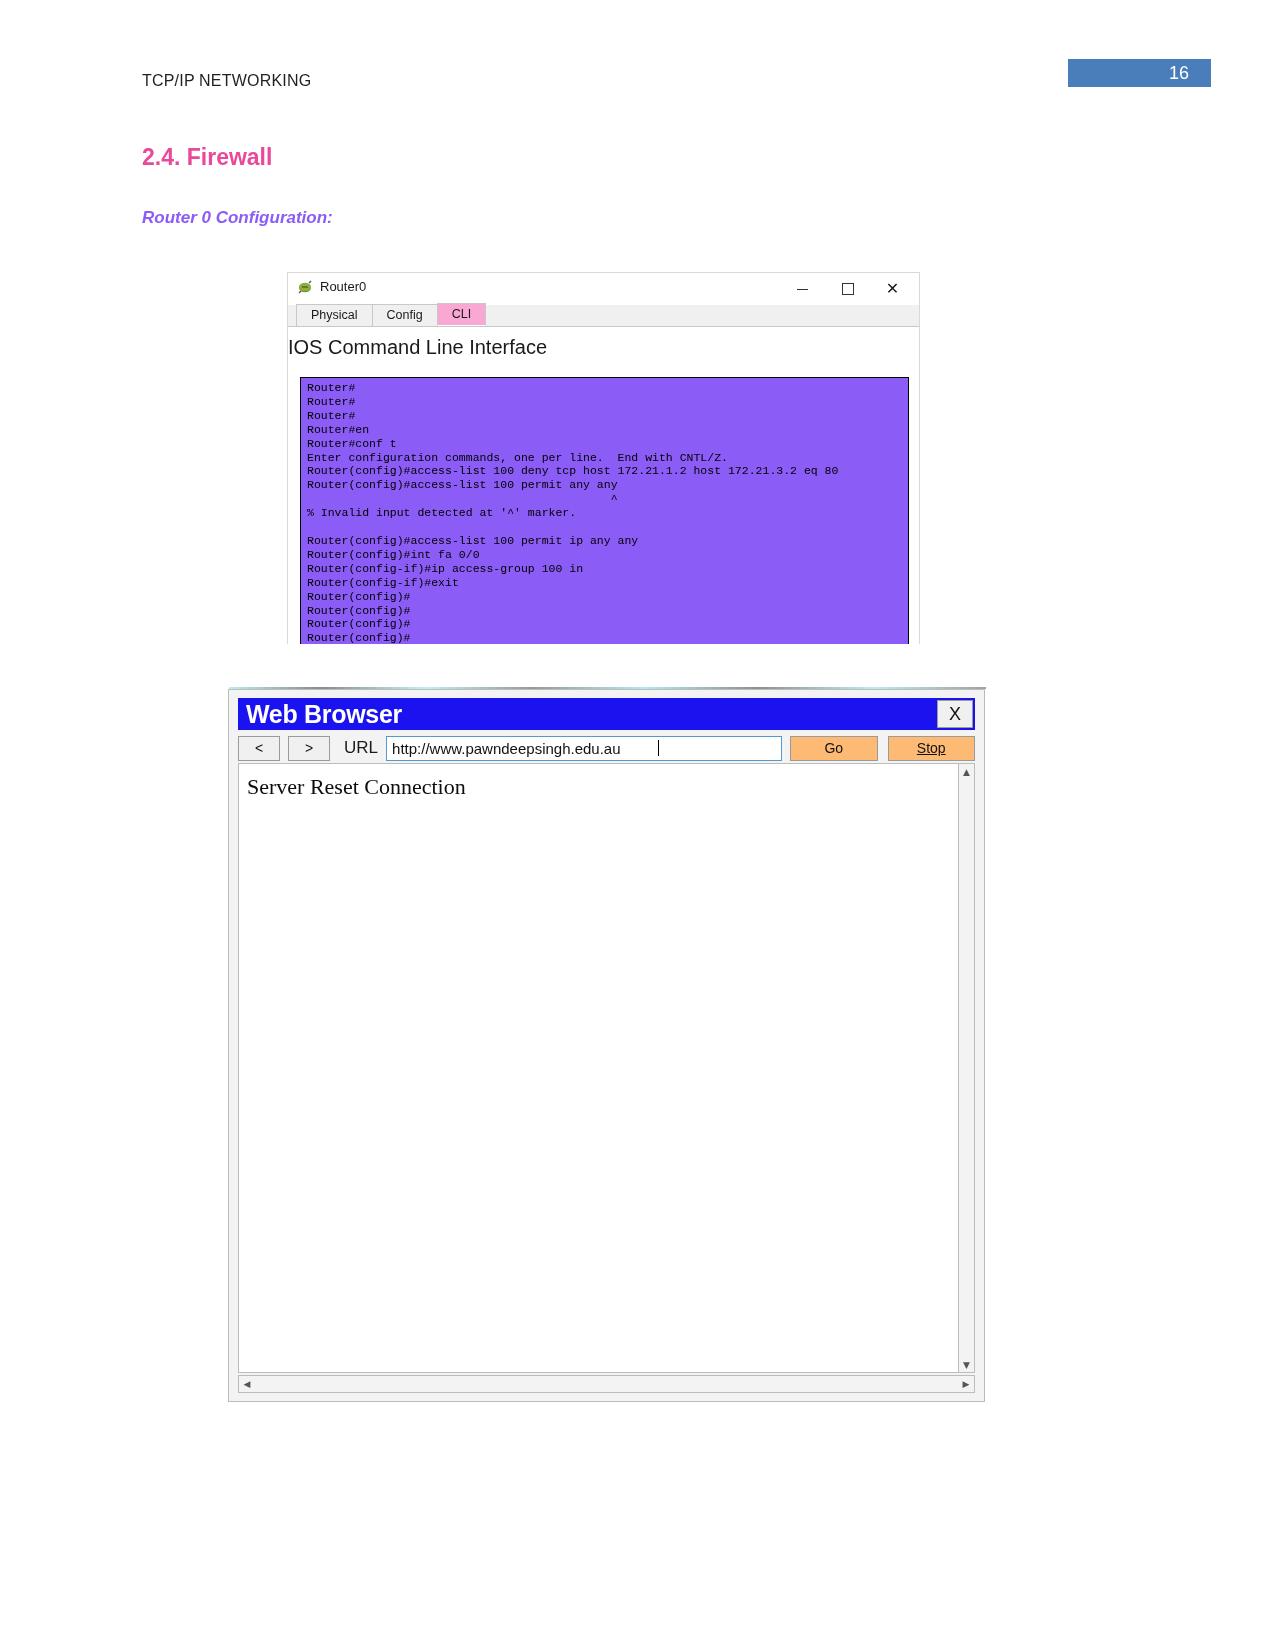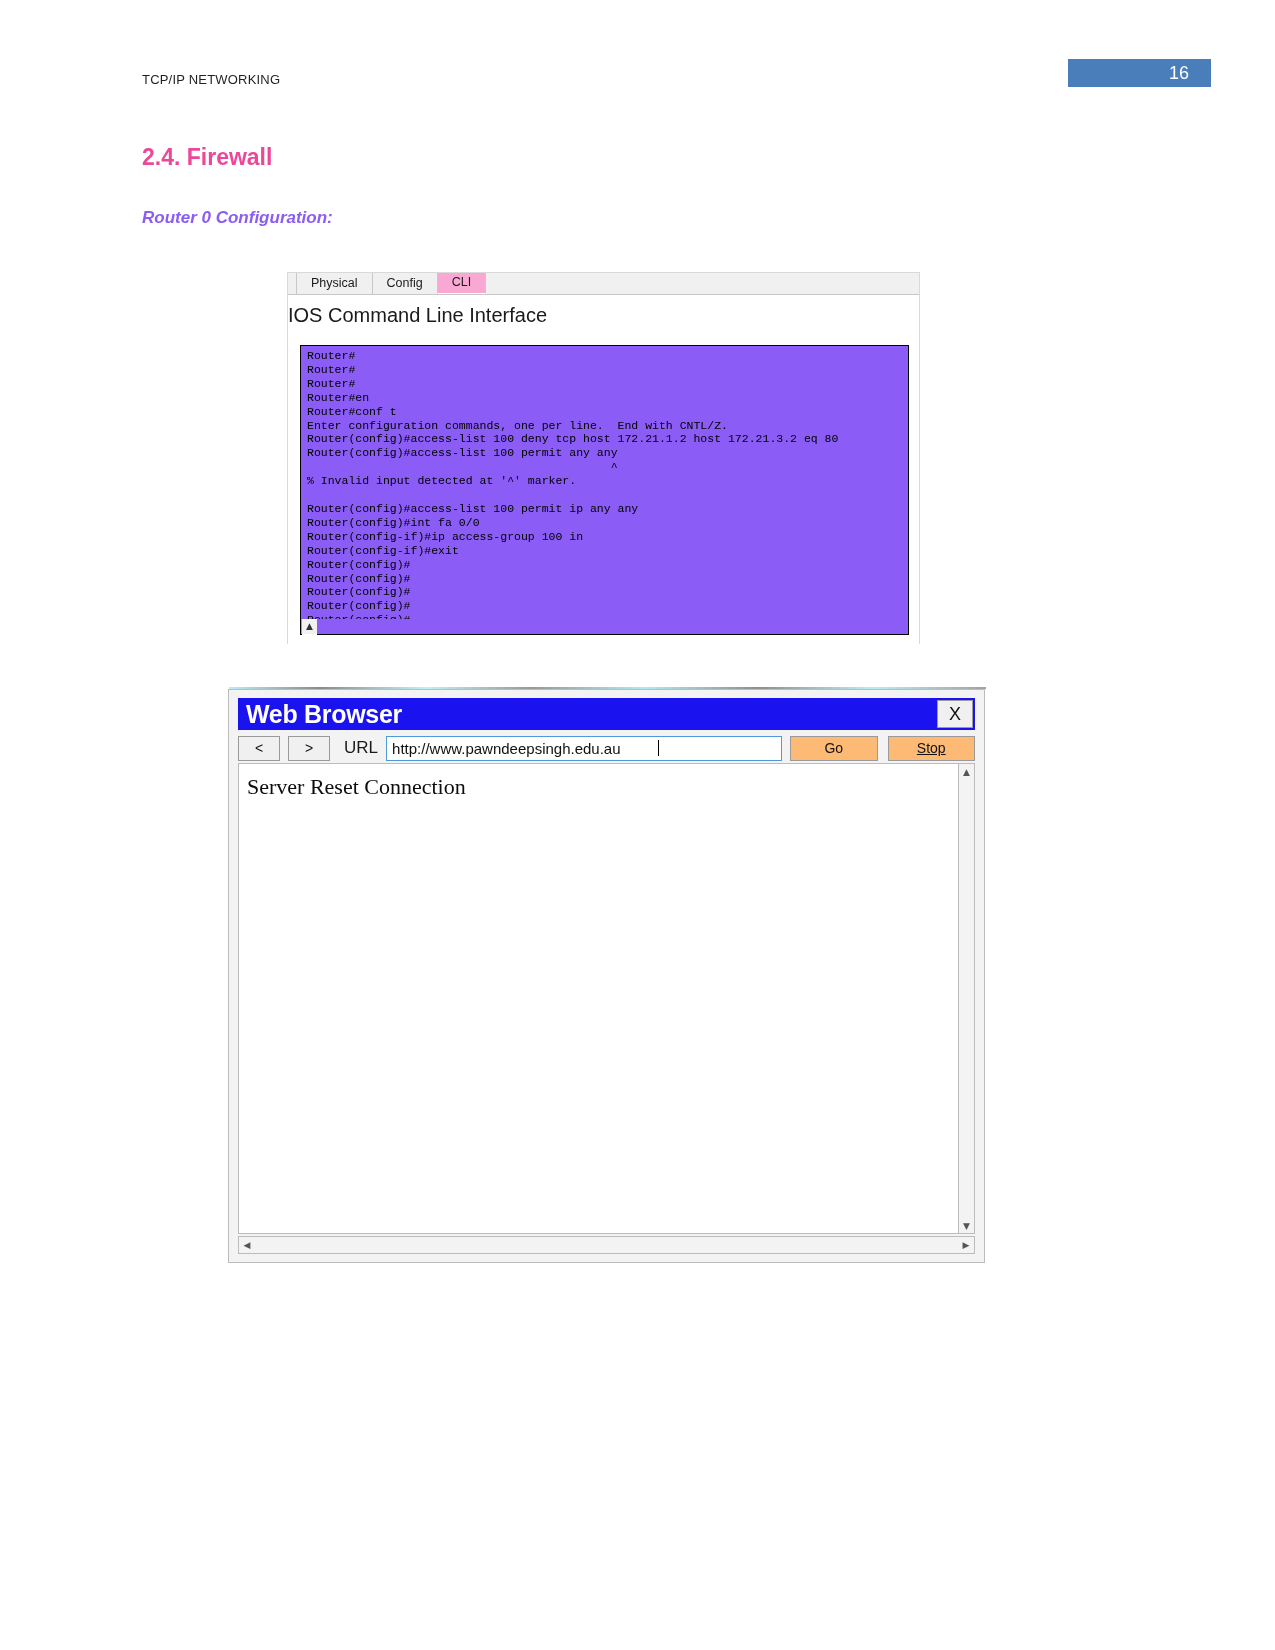--- a/index.html
+++ b/index.html
@@ -13,21 +13,21 @@
     position: relative;
     font-family: "Liberation Sans", sans-serif;
     -webkit-font-smoothing: antialiased;
   }
 
   
   .doc-header {
     position: absolute;
     left: 142px;
     top: 72px;
-    font-size: 13px;
+    font-size: 16px;
     color: #231f20;
     letter-spacing: 0.2px;
     white-space: nowrap;
   }
   .page-badge {
     position: absolute;
     left: 1068px;
     top: 59px;
     width: 143px;
     height: 28px;
@@ -195,21 +195,21 @@
     height: 180px;
     background: #ffffff;
   }
 
   
   .browser-window {
     position: absolute;
     left: 228px;
     top: 689px;
     width: 757px;
-    height: 574px;
+    height: 713px;
     background: #f3f3f3;
     border: 1px solid #bcbcbc;
     box-sizing: border-box;
   }
   .bw-topline {
     position: absolute;
     left: 0;
     top: -3px;
     width: 757px;
     height: 2px;
@@ -383,20 +383,43 @@
 <body>
 
 <div class="doc-header">TCP/IP NETWORKING</div>
 <div class="page-badge">16</div>
 
 <div class="section-title">2.4. Firewall</div>
 <div class="subsection-title">Router 0 Configuration:</div>
 
 <div class="router-window">
 
+  <div class="rw-titlebar">
+    <span class="rw-icon">
+      <svg width="16" height="16" viewBox="0 0 16 16">
+        <ellipse cx="7" cy="8" rx="6" ry="4.2" fill="#6f8f2a"></ellipse>
+        <ellipse cx="7" cy="7" rx="6" ry="4.2" fill="#8fae3d"></ellipse>
+        <path d="M4 7 L10 7" stroke="#3a4d12" stroke-width="1"></path>
+        <path d="M11 3 L13 1" stroke="#555" stroke-width="1.2"></path>
+        <path d="M3 11 L1 13" stroke="#555" stroke-width="1.2"></path>
+      </svg>
+    </span>
+    <span class="rw-title">Router0</span>
+    <span class="rw-ctrls">
+      <span class="rw-btn">
+          <i class="rw-min-glyph"></i>
+        </span>
+      <span class="rw-btn">
+          <i class="rw-max-glyph"></i>
+        </span>
+      <span class="rw-btn">
+          <span class="rw-close-glyph">✕</span>
+        </span>
+    </span>
+  </div>
 
   <div class="rw-tabs">
     <div class="rw-tab">Physical</div>
     <div class="rw-tab">Config</div>
     <div class="rw-tab active">CLI</div>
   </div>
 
   <div class="cli-heading">IOS Command Line Interface</div>
 
   <div class="cli-wrap">

